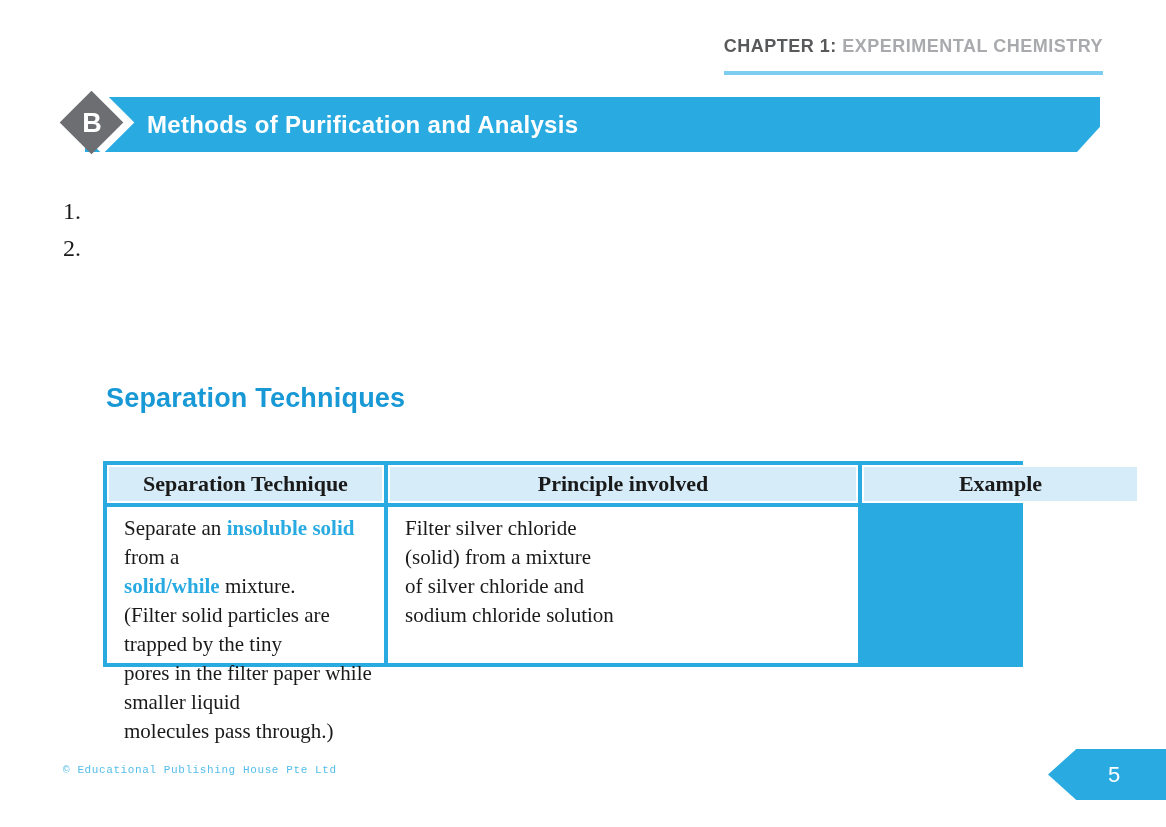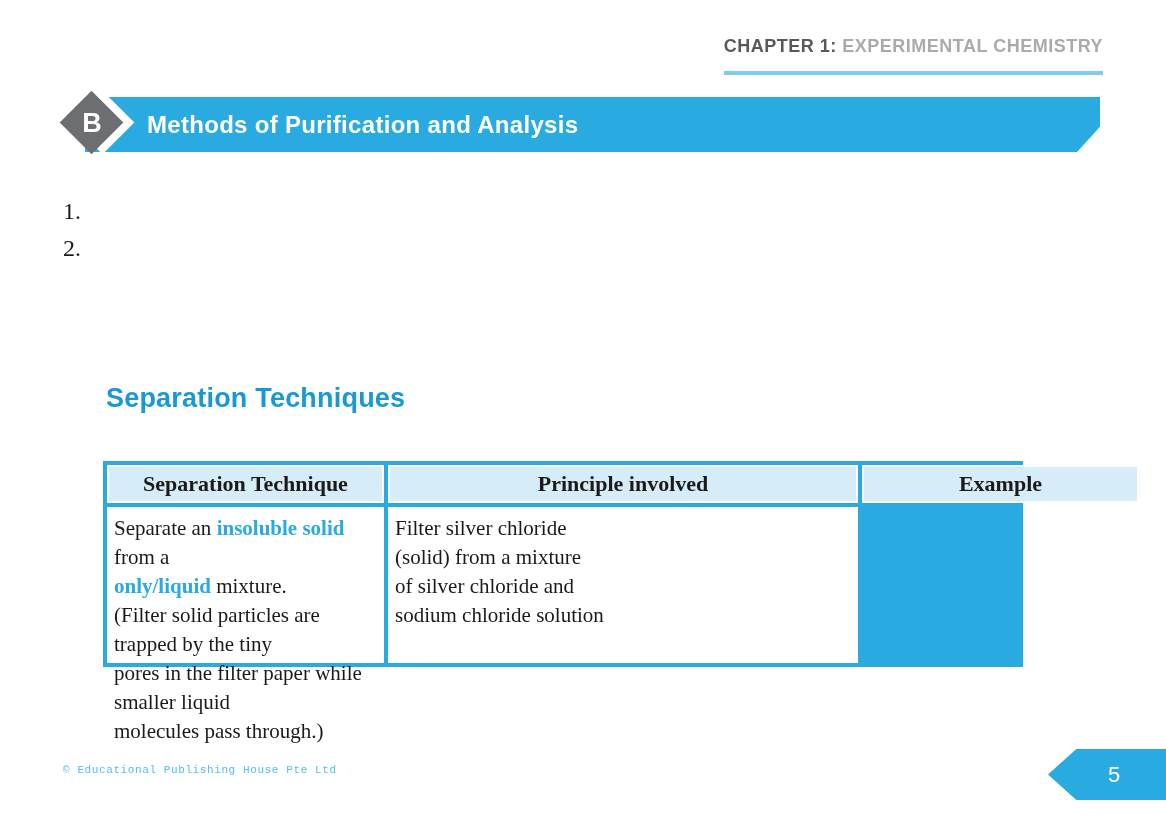--- a/index.html
+++ b/index.html
@@ -136,21 +136,21 @@
     font-weight: bold;
     font-size: 22px;
   }
   .sep-table .td-center {
     display: flex;
     align-items: center;
     justify-content: center;
     font-size: 22px;
   }
   .sep-table .td-text {
-    padding: 7px 12px 0 7px;
+    padding: 7px 12px 0 17px;
     font-size: 21px;
     line-height: 29px;
     white-space: pre-line;
   }
 
   
   .footer-credit {
     position: absolute;
     left: 63px;
     top: 764px;
@@ -201,21 +201,21 @@
     </div>
   </div>
 
   <div class="section-heading">Separation Techniques</div>
 
   <div class="sep-table">
     <div class="cell th">Separation Technique</div>
     <div class="cell th">Principle involved</div>
     <div class="cell th">Example</div>
     <div class="cell td-text"><span>Separate an </span><span class="term">insoluble solid</span><span> from a
-</span><span class="term">only/liquid</span><span> mixture.
+</span><span class="term">solid/while</span><span> mixture.
 (Filter solid particles are trapped by the tiny
 pores in the filter paper while smaller liquid
 molecules pass through.)</span></div>
     <div class="cell td-text">Filter silver chloride
 (solid) from a mixture
 of silver chloride and
 sodium chloride solution</div>
   </div>
 
   <div class="footer-credit">© Educational Publishing House Pte Ltd</div>

